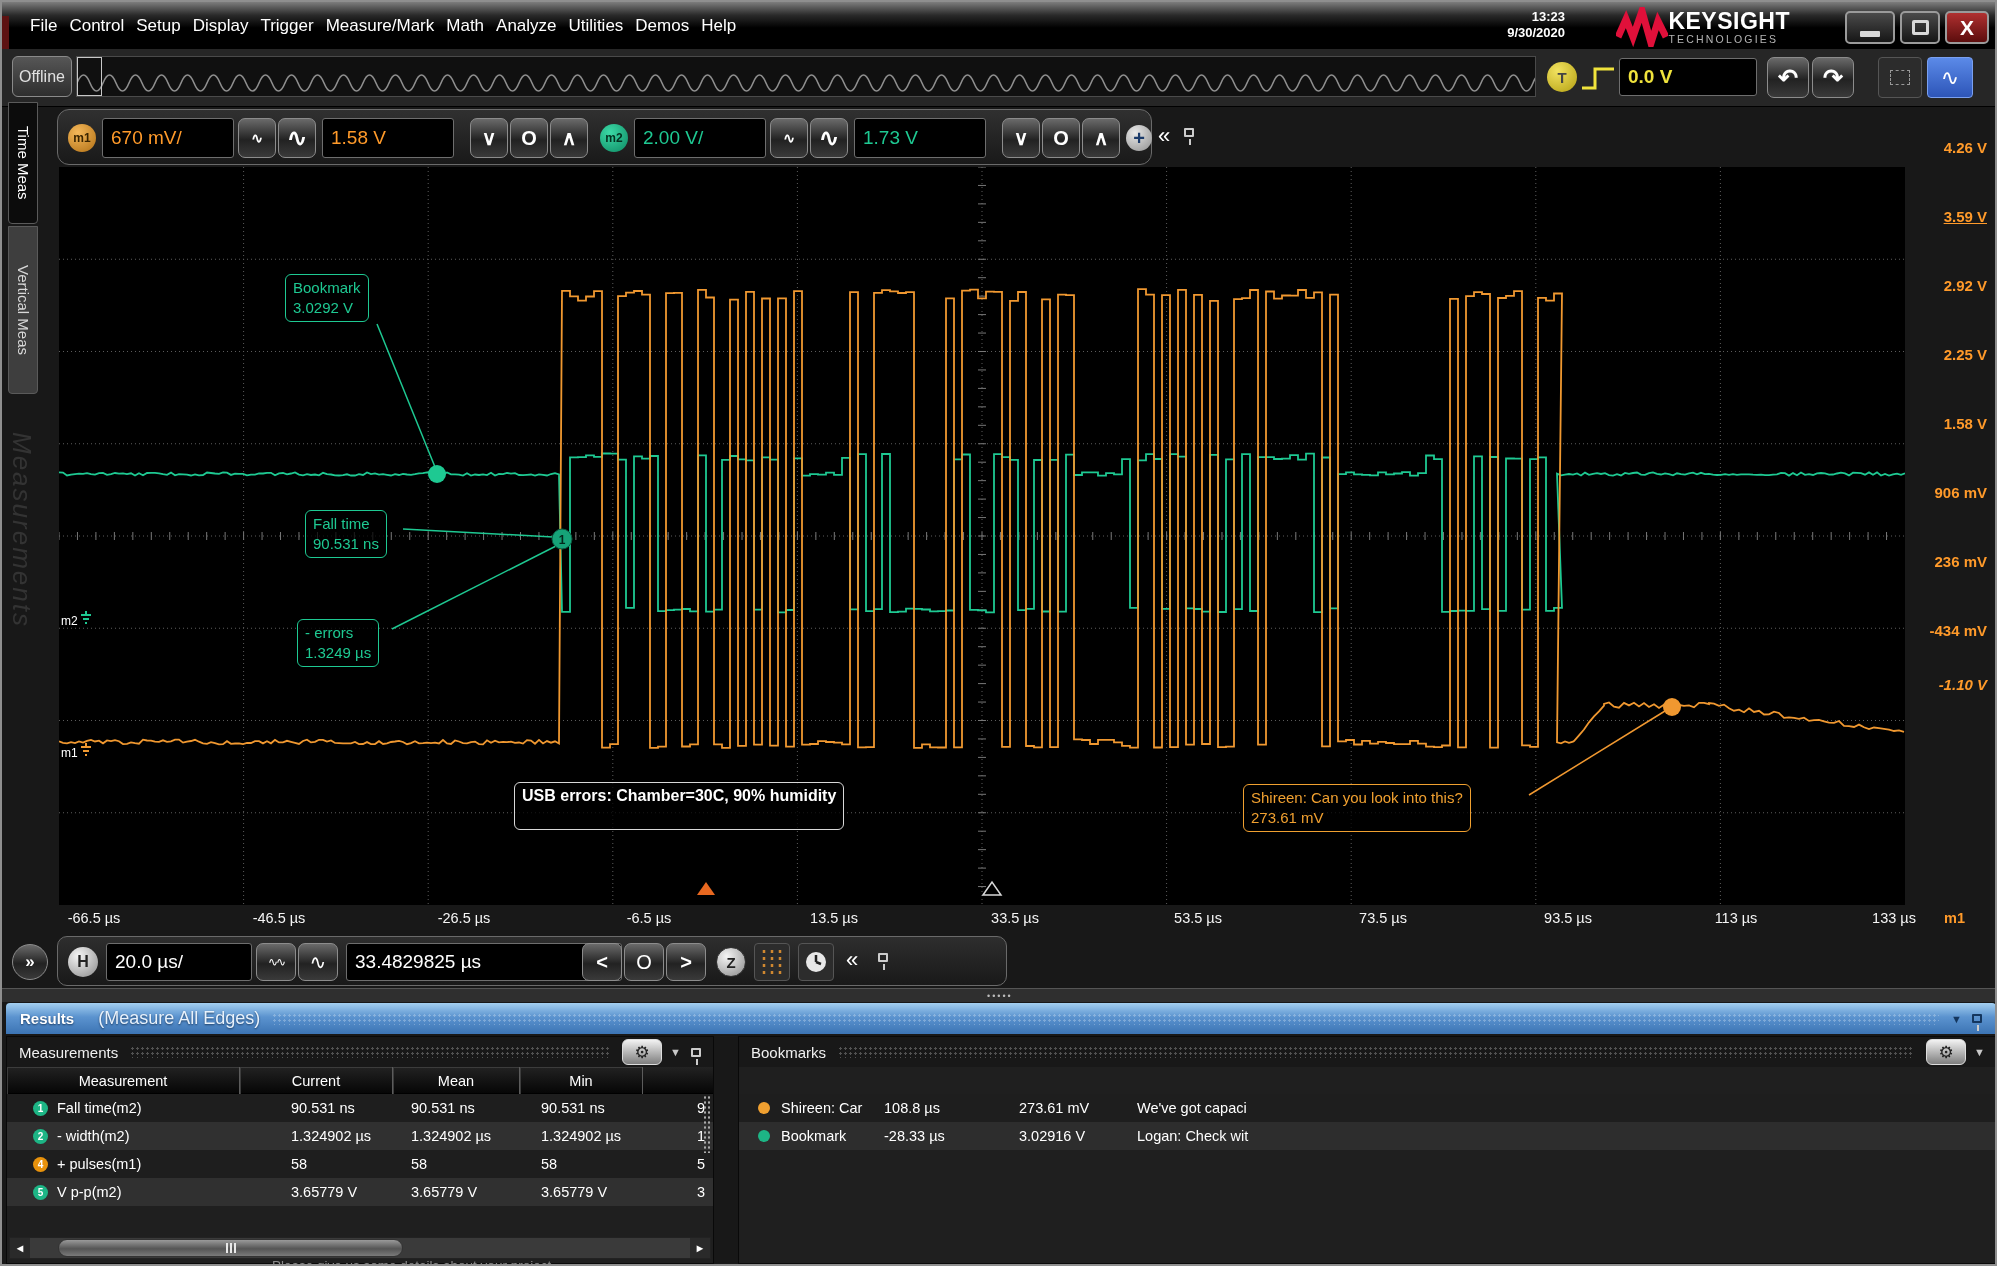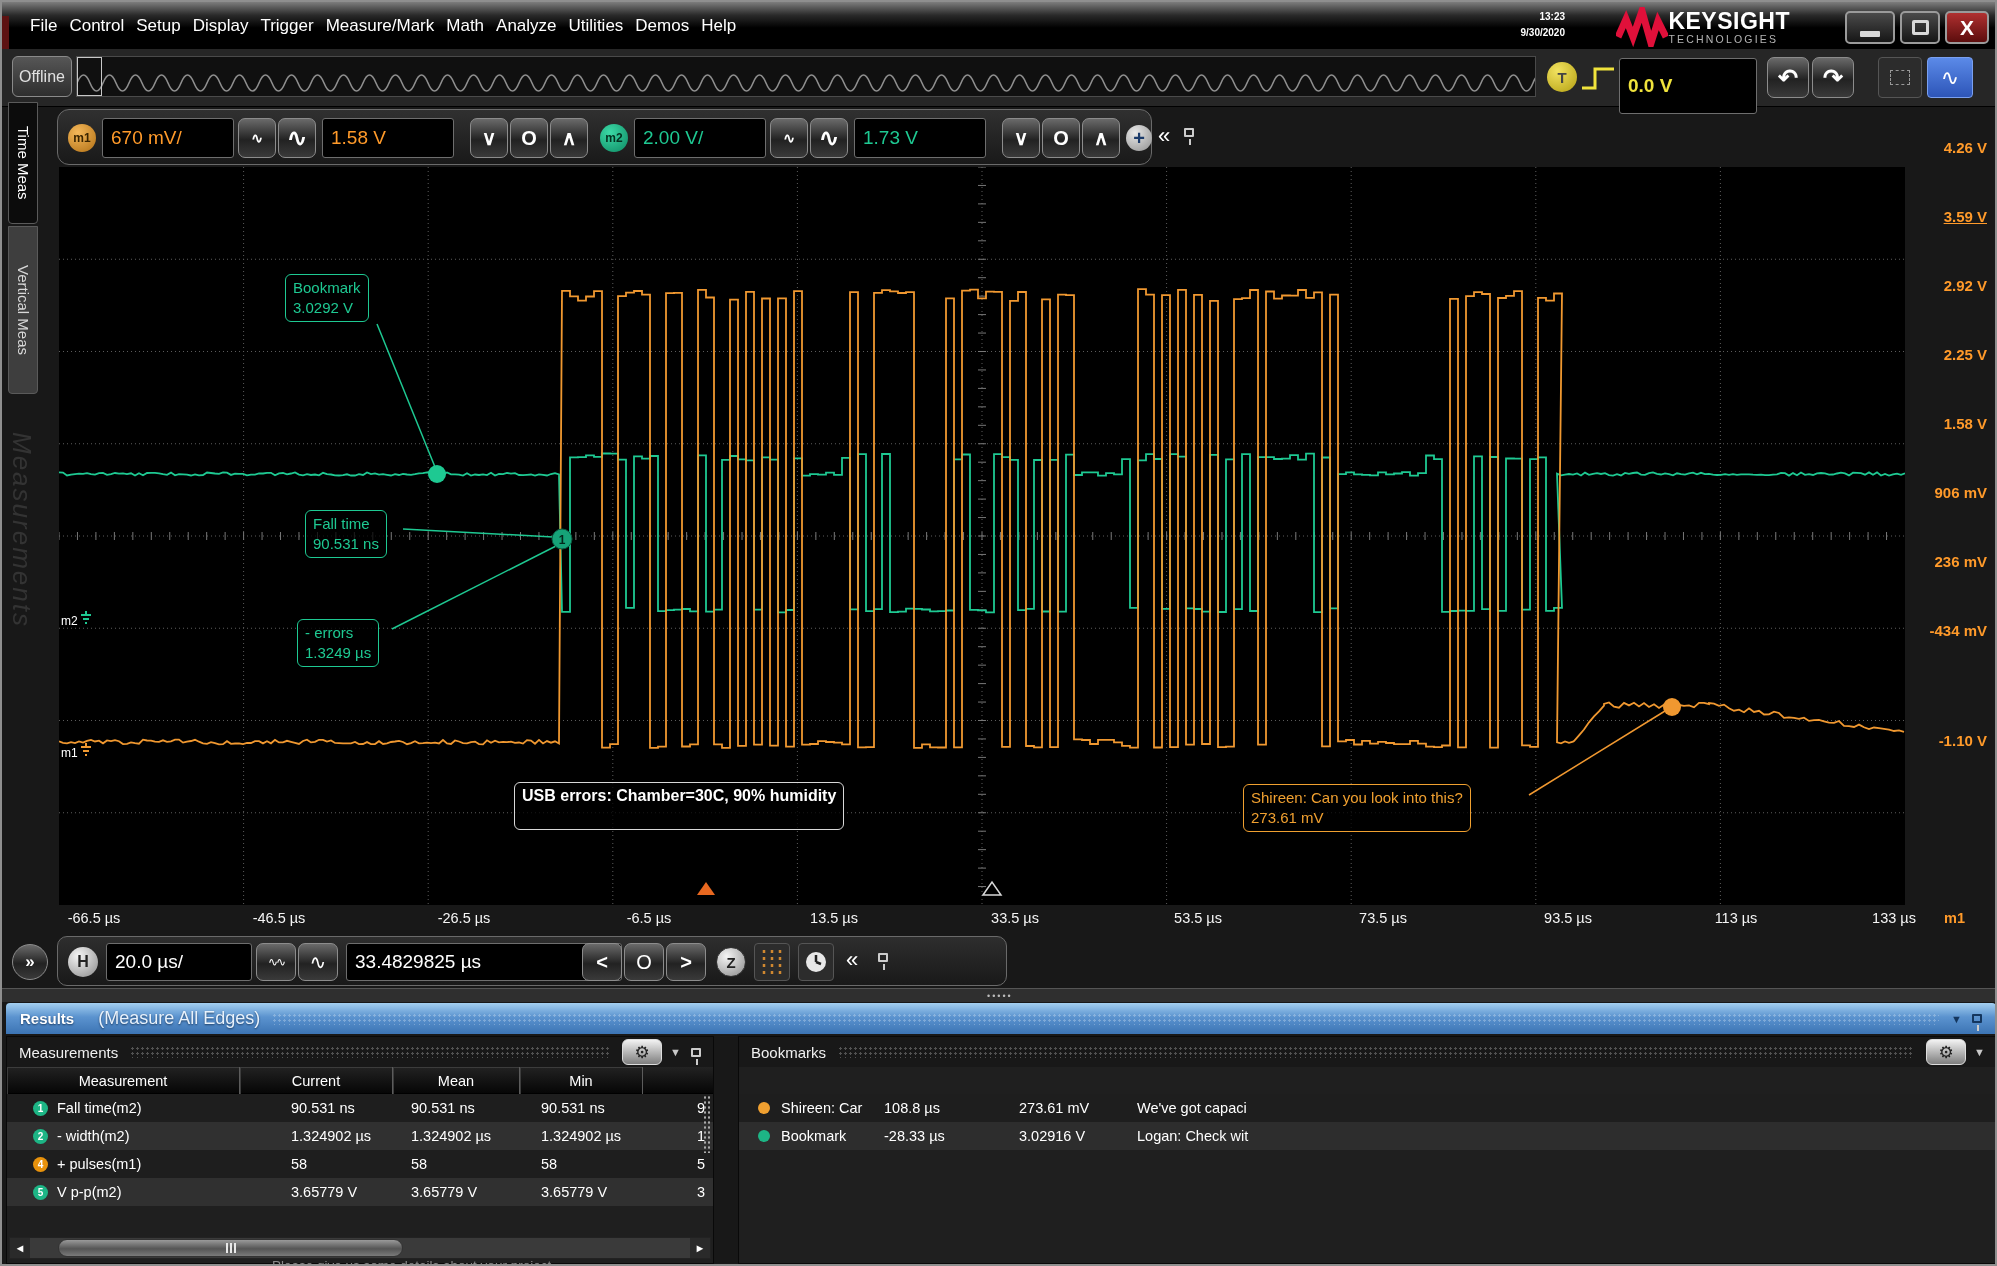--- a/index.html
+++ b/index.html
@@ -5,21 +5,21 @@
   * { margin:0; padding:0; box-sizing:border-box; }
   html,body { width:1997px; height:1266px; background:#6f6f6f; font-family:"Liberation Sans",sans-serif; }
   #window { position:absolute; left:0; top:0; width:1997px; height:1266px; background:#181818; border:2px solid #8f8f8f; overflow:hidden; }
 
   
   #titlebar { position:absolute; left:0; top:0; width:100%; height:47px;
     background:linear-gradient(#7d7d7d 0%, #2a2a2a 28%, #000 55%, #000 100%); }
   #redstrip { position:absolute; left:0; top:14px; width:7px; height:40px; background:#5d1212; }
   #menubar { position:absolute; left:28px; top:0; height:47px; display:flex; align-items:center; gap:12px; }
   #menubar span { color:#fff; font-size:17px; cursor:default; }
-  #clockblock { position:absolute; right:430px; top:7px; text-align:right; color:#fff; font-size:10px; font-weight:bold; line-height:16px; }
+  #clockblock { position:absolute; right:430px; top:7px; text-align:right; color:#fff; font-size:13px; font-weight:bold; line-height:16px; }
   #brand { position:absolute; right:205px; top:5px; display:flex; align-items:center; }
   #brandtext div:first-child { color:#fff; font-size:23px; font-weight:bold; letter-spacing:.5px; line-height:24px;}
   #brandtext div:last-child { color:#b5b5b5; font-size:10.5px; letter-spacing:2.2px; line-height:12px;}
   .winbtn { position:absolute; top:9px; height:33px; border:2px solid #9a9a9a; border-radius:5px;
     background:linear-gradient(#4a4a4a,#161616); display:flex; align-items:center; justify-content:center; }
   #btn-min { right:100px; width:50px; } #btn-max { right:55px; width:40px; }
   #btn-min i { display:block; width:20px; height:6px; background:#d8d8d8; margin-top:12px; border-radius:1px;}
   #btn-max i { display:block; width:17px; height:15px; border:3px solid #d8d8d8; border-radius:2px;}
   #btn-close { right:6px; width:44px; background:linear-gradient(#b03030,#5c0d0d); color:#fff; font-weight:bold; font-size:21px; }
 
@@ -27,21 +27,21 @@
   #row2 { position:absolute; left:0; top:47px; width:100%; height:58px; background:#262626; border-bottom:1px solid #000; }
   #offline-btn { position:absolute; left:10px; top:7px; width:60px; height:41px; border:1px solid #8a8a8a; border-radius:6px;
     background:linear-gradient(#565656,#2e2e2e); color:#e0e0e0; font-size:16px; display:flex; align-items:center; justify-content:center;}
   #wavestrip { position:absolute; left:74px; top:7px; width:1460px; height:41px; background:#101010; border:1px solid #4a4a4a; }
   #wavesel { position:absolute; left:0px; top:0px; width:25px; height:39px; border:1px solid #c8c8c8; }
   #trigzone { position:absolute; right:0; top:0; height:58px; width:460px; }
   .badge { border-radius:50%; display:flex; align-items:center; justify-content:center; font-weight:bold; }
   #t-badge { position:absolute; left:12px; top:13px; width:30px; height:30px; background:radial-gradient(circle at 35% 30%,#f2e260,#b3a012); color:#444; font-size:15px; }
   #edge-icon { position:absolute; left:46px; top:16px; }
   .field { background:#000; border:1px solid #6e6e6e; border-radius:3px; display:flex; align-items:center; padding-left:8px; font-size:19px; }
-  #triglevel { position:absolute; left:84px; top:9px; width:138px; height:56px; color:#f0e33c; font-weight:bold; }
+  #triglevel { position:absolute; left:84px; top:9px; width:138px; height:38px; color:#f0e33c; font-weight:bold; }
   .btn3d { border:1px solid #8c8c8c; border-radius:7px; background:linear-gradient(#6a6a6a,#222 55%,#3a3a3a); color:#fff;
     display:flex; align-items:center; justify-content:center; }
   #undo-btn,#redo-btn { position:absolute; top:8px; width:42px; height:41px; font-size:24px; font-weight:bold; }
   #undo-btn { left:232px; } #redo-btn { left:277px; }
   #selbox-btn { position:absolute; left:343px; top:8px; width:44px; height:41px; background:#2c2c2c; border:1px solid #555; border-radius:4px; display:flex; align-items:center; justify-content:center;}
   #selbox-btn i { width:20px; height:15px; border:1.5px dashed #999; display:block;}
   #wavenav-btn { position:absolute; left:392px; top:8px; width:46px; height:41px; background:linear-gradient(#5b8ae8,#2d55b8); border:1px solid #7aa0f0; border-radius:4px;
     color:#fff; font-size:22px; display:flex; align-items:center; justify-content:center; }
 
   
@@ -429,21 +429,21 @@
   </div>
   <div id="ylabels">
       <div style="top: 137px;">4.26 V</div>
       <div style="top: 206px; text-decoration: underline;">3.59 V</div>
       <div style="top: 275px;">2.92 V</div>
       <div style="top: 344px;">2.25 V</div>
       <div style="top: 413px;">1.58 V</div>
       <div style="top: 482px;">906 mV</div>
       <div style="top: 551px;">236 mV</div>
       <div style="top: 620px;">-434 mV</div>
-      <div style="top: 730px;">-1.10 V</div>
+      <div style="top: 674px; font-style: italic;">-1.10 V</div>
     </div>
   <div id="xlabels">
       <div style="left: 92px;">-66.5 µs</div>
       <div style="left: 277px;">-46.5 µs</div>
       <div style="left: 462px;">-26.5 µs</div>
       <div style="left: 647px;">-6.5 µs</div>
       <div style="left: 832px;">13.5 µs</div>
       <div style="left: 1013px;">33.5 µs</div>
       <div style="left: 1196px;">53.5 µs</div>
       <div style="left: 1381px;">73.5 µs</div>

